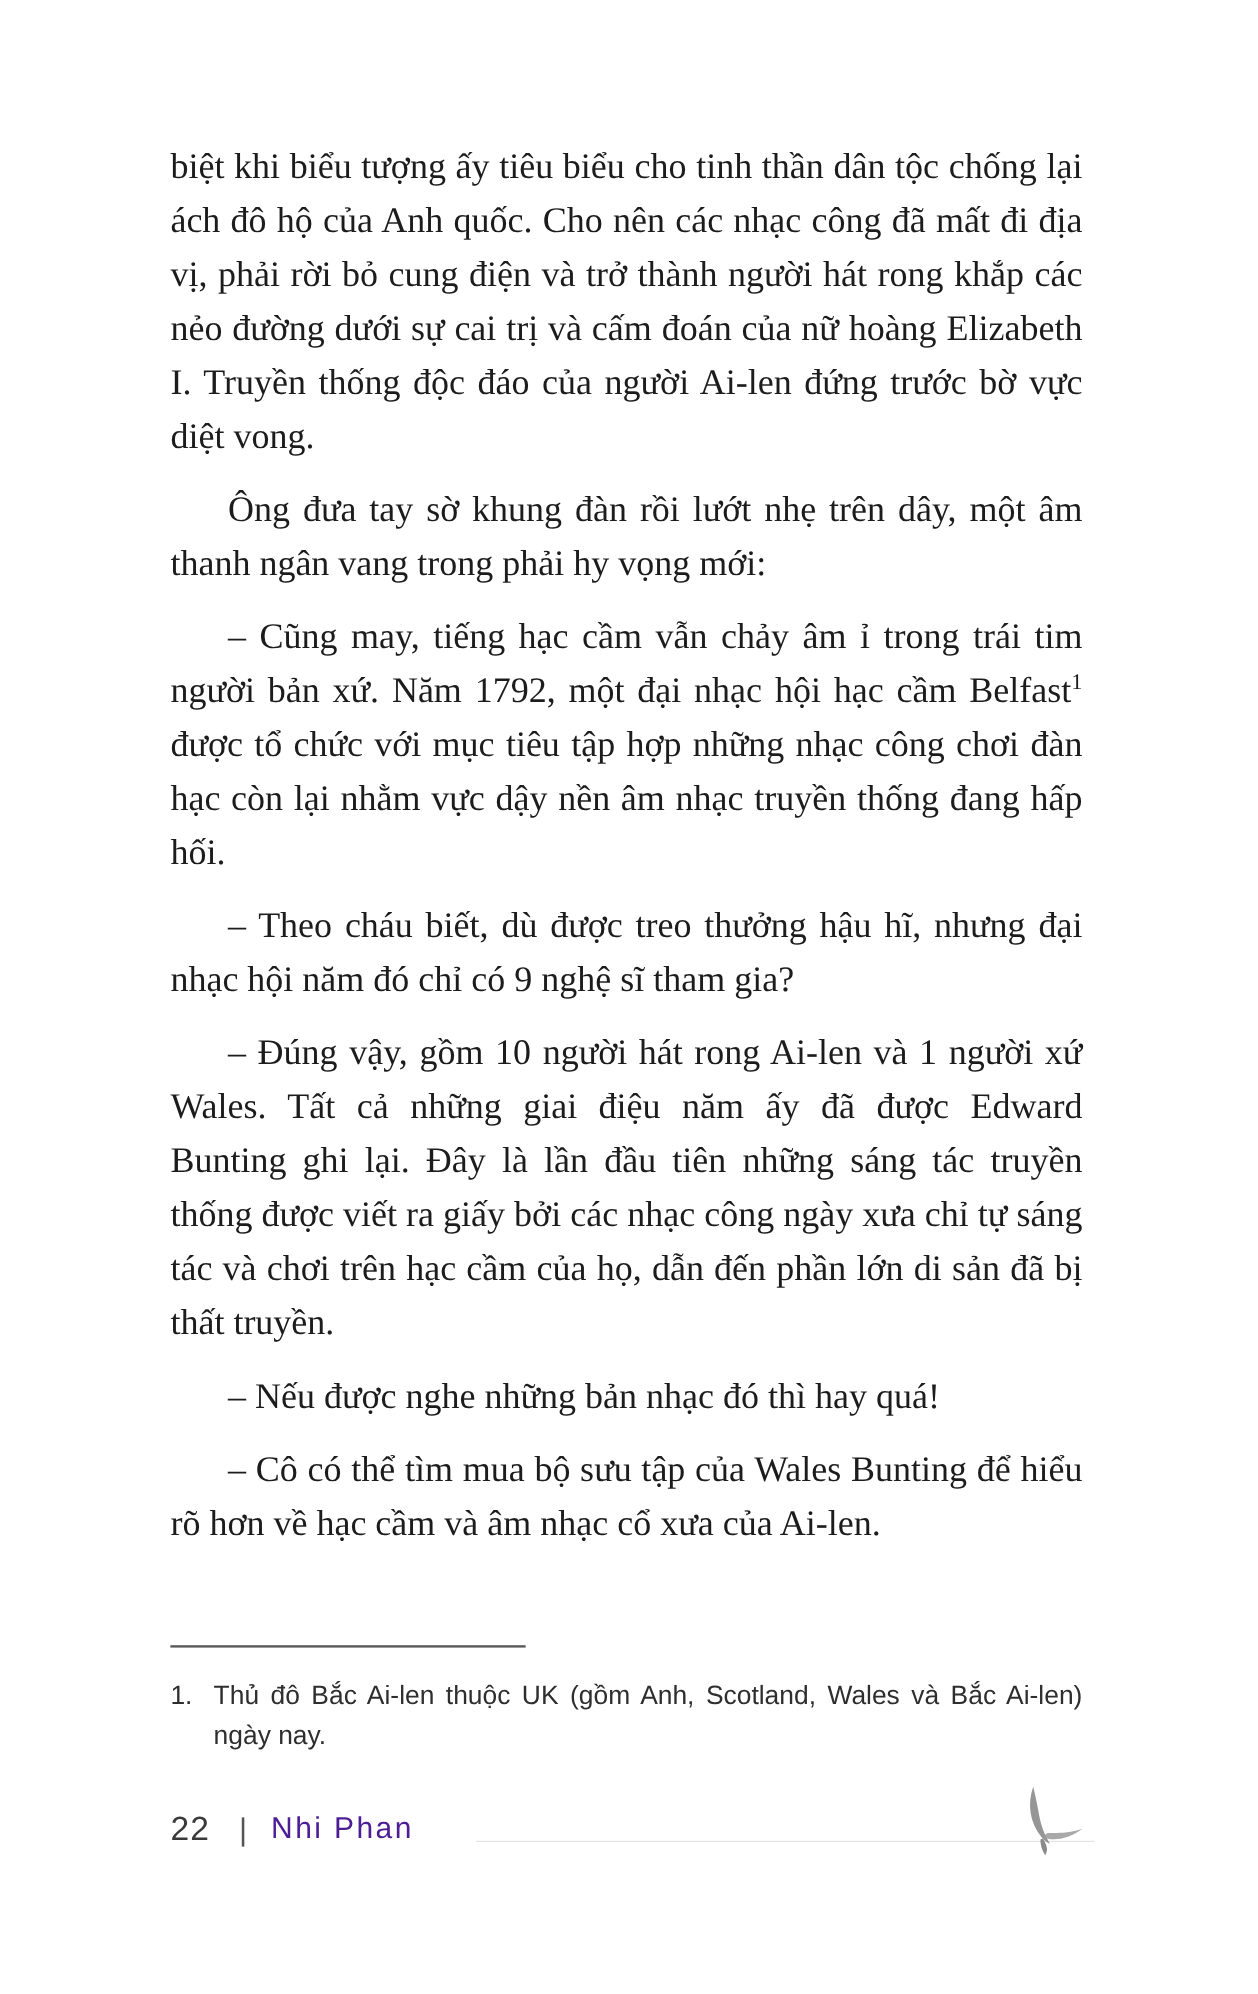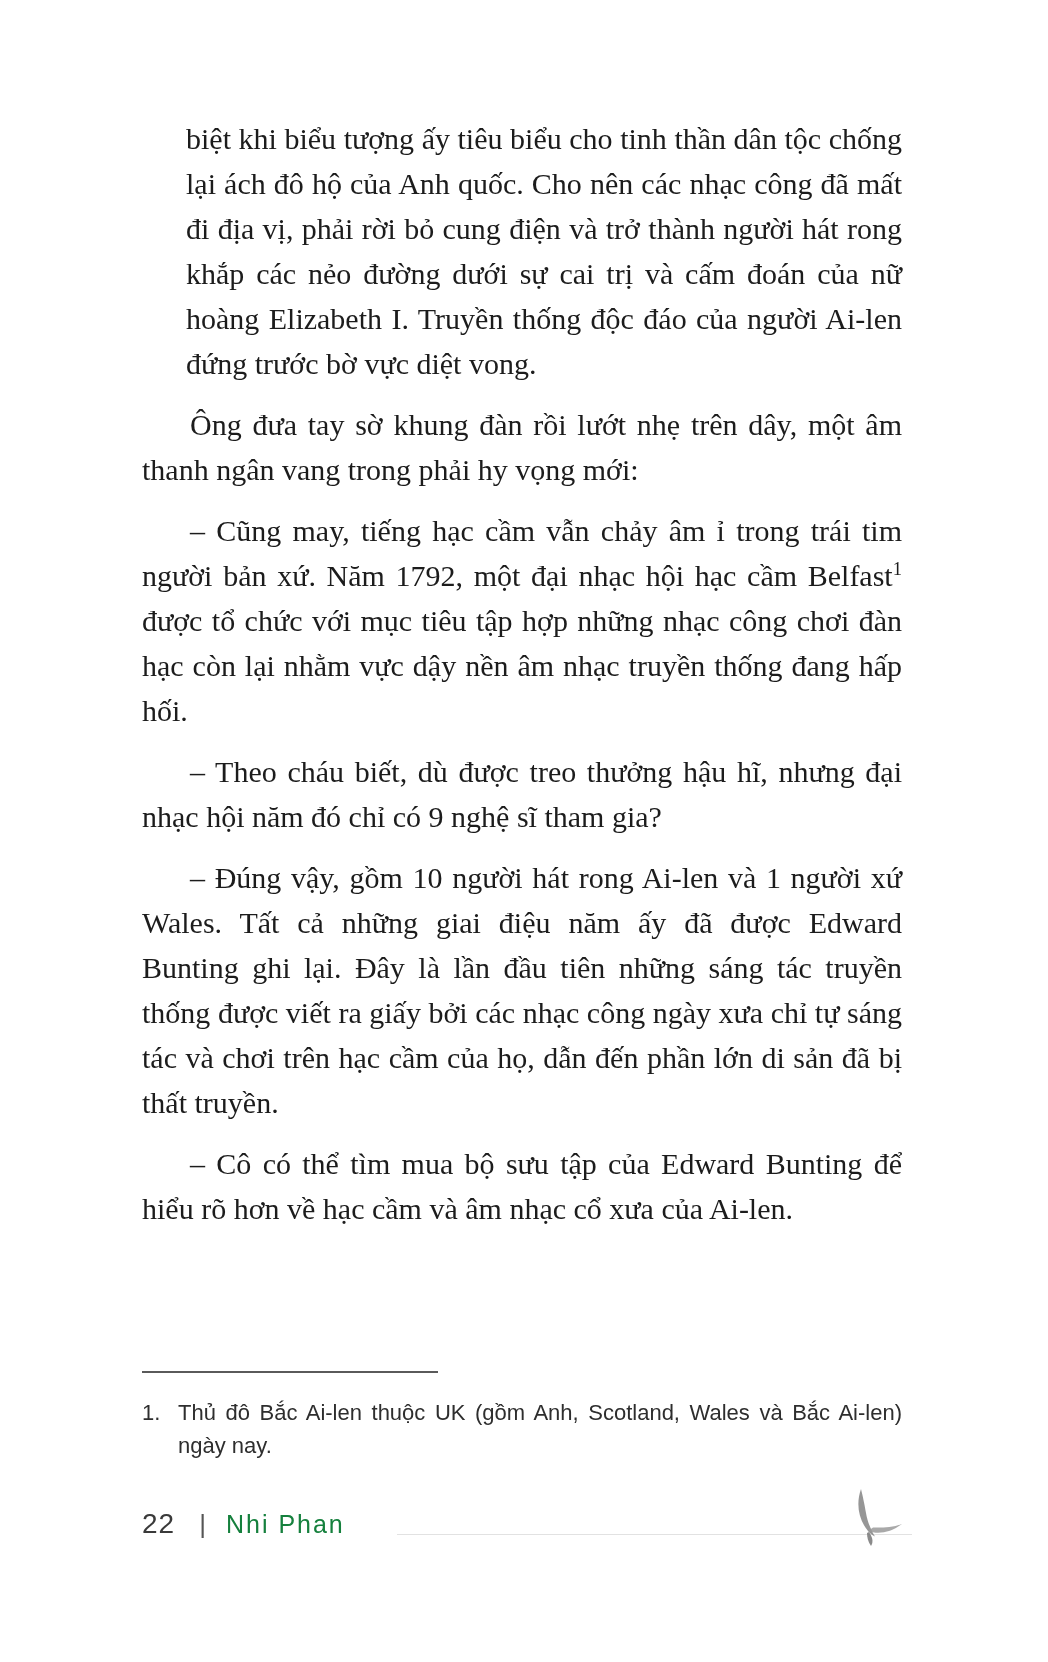--- a/index.html
+++ b/index.html
@@ -18,21 +18,21 @@
     right: 146px;
     top: 116px;
     font-size: 30px;
     line-height: 45px;
     text-align: justify;
   }
   .text-block p {
     margin: 0 0 16px 0;
     text-indent: 48px;
   }
-  .text-block p.no-indent { text-indent: 0; margin-left: 44px; }
+  .text-block p.no-indent { text-indent: 0; }
   sup {
     font-size: 0.62em;
     line-height: 0;
     vertical-align: super;
   }
   .footnote-rule {
     position: absolute;
     left: 142px;
     top: 1371px;
     width: 296px;
@@ -74,21 +74,21 @@
   }
   .footer .separator {
     font-size: 26px;
     font-weight: 300;
     color: #555;
     margin: 0 20px 0 24px;
   }
   .footer .author {
     font-size: 25px;
     letter-spacing: 2px;
-    color: #15803d;
+    color: #4c1d95;
   }
   .footer .faint-rule {
     flex: 1 1 auto;
     height: 0;
     border-top: 1px solid #e2e2e2;
     margin-left: 52px;
     margin-right: 8px;
     align-self: flex-end;
     margin-bottom: 10px;
   }
@@ -104,21 +104,22 @@
 <body>
 
 <div class="text-block">
   <p class="no-indent">biệt khi biểu tượng ấy tiêu biểu cho tinh thần dân tộc chống lại ách đô hộ của Anh quốc. Cho nên các nhạc công đã mất đi địa vị, phải rời bỏ cung điện và trở thành người hát rong khắp các nẻo đường dưới sự cai trị và cấm đoán của nữ hoàng Elizabeth I. Truyền thống độc đáo của người Ai-len đứng trước bờ vực diệt vong.</p>
   <p>Ông đưa tay sờ khung đàn rồi lướt nhẹ trên dây, một âm thanh ngân vang trong phải hy vọng mới:</p>
   <p>
     <span>– Cũng may, tiếng hạc cầm vẫn chảy âm ỉ trong trái tim người bản xứ. Năm 1792, một đại nhạc hội hạc cầm Belfast</span><sup>1</sup><span> được tổ chức với mục tiêu tập hợp những nhạc công chơi đàn hạc còn lại nhằm vực dậy nền âm nhạc truyền thống đang hấp hối.</span>
   </p>
   <p>– Theo cháu biết, dù được treo thưởng hậu hĩ, nhưng đại nhạc hội năm đó chỉ có 9 nghệ sĩ tham gia?</p>
   <p>– Đúng vậy, gồm 10 người hát rong Ai-len và 1 người xứ Wales. Tất cả những giai điệu năm ấy đã được Edward Bunting ghi lại. Đây là lần đầu tiên những sáng tác truyền thống được viết ra giấy bởi các nhạc công ngày xưa chỉ tự sáng tác và chơi trên hạc cầm của họ, dẫn đến phần lớn di sản đã bị thất truyền.</p>
-  <p>– Cô có thể tìm mua bộ sưu tập của Edward Bunting để hiểu rõ hơn về hạc cầm và âm nhạc cổ xưa của Ai-len.</p>
+  <p>– Nếu được nghe những bản nhạc đó thì hay quá!</p>
+  <p>– Cô có thể tìm mua bộ sưu tập của Wales Bunting để hiểu rõ hơn về hạc cầm và âm nhạc cổ xưa của Ai-len.</p>
 </div>
 
 <div class="footnote-rule"></div>
 
 <div class="footnote">
   <span class="marker">1.</span>
   <span class="fn-text">Thủ đô Bắc Ai-len thuộc UK (gồm Anh, Scotland, Wales và Bắc Ai-len) ngày nay.</span>
 </div>
 
 <div class="footer">

